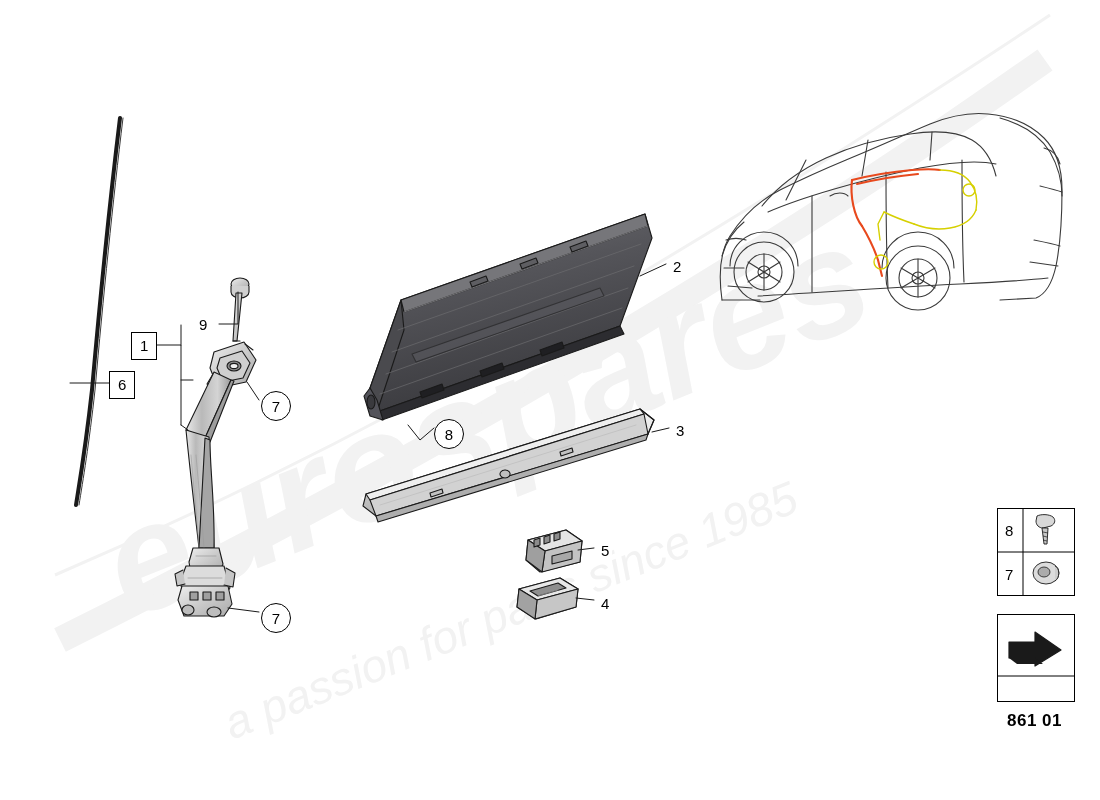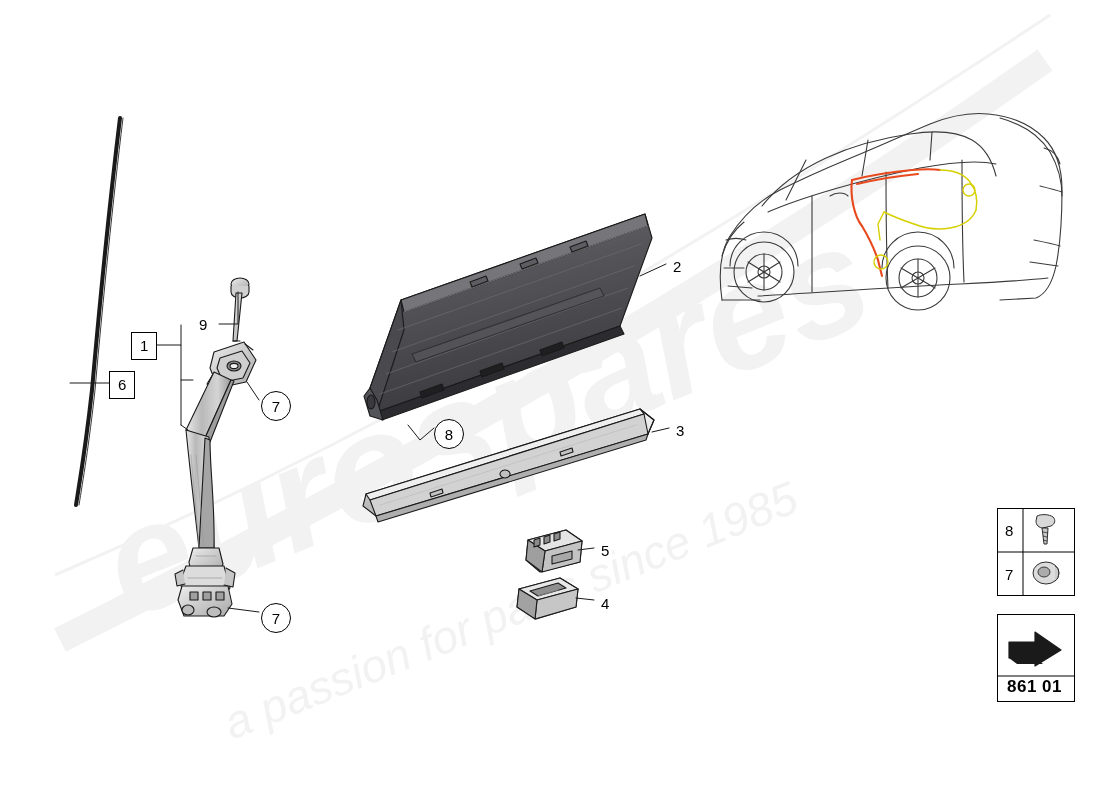--- a/index.html
+++ b/index.html
@@ -342,21 +342,21 @@
   </svg>
   <div class="legend-cell-label" style="left:1005px; top:522px;">8</div>
   <div class="legend-cell-label" style="left:1005px; top:566px;">7</div>
 
   <div class="legend-box" style="left:997px; top:614px; width:78px; height:88px;"></div>
   <svg style="position:absolute; left:997px; top:614px;" width="78" height="88" xmlns="http://www.w3.org/2000/svg">
     <line x1="0" y1="62" x2="78" y2="62" stroke="#000" stroke-width="1"></line>
     <path d="M 12,44 L 12,28 L 38,28 L 38,18 L 64,36 L 38,52 L 38,44 Z" fill="#1a1a1a" stroke="#1a1a1a" stroke-width="1.2" stroke-linejoin="round"></path>
     <path d="M 12,44 L 20,50 L 46,50 L 38,44 Z" fill="#1a1a1a"></path>
   </svg>
-  <div class="partnum" style="left:1007px; top:677px;">861 01</div>
+  <div class="partnum" style="left:1007px; top:711px;">861 01</div>
 
   <div class="callout boxed" style="left:131px; top:332px;">1</div>
   <div class="callout boxed" style="left:109px; top:371px;">6</div>
   <div class="callout plain" style="left:196px; top:316px;">9</div>
   <div class="callout circled" style="left:261px; top:391px;">7</div>
   <div class="callout circled" style="left:261px; top:603px;">7</div>
   <div class="callout plain" style="left:670px; top:258px;">2</div>
   <div class="callout circled" style="left:434px; top:419px;">8</div>
   <div class="callout plain" style="left:673px; top:422px;">3</div>
   <div class="callout plain" style="left:598px; top:542px;">5</div>

